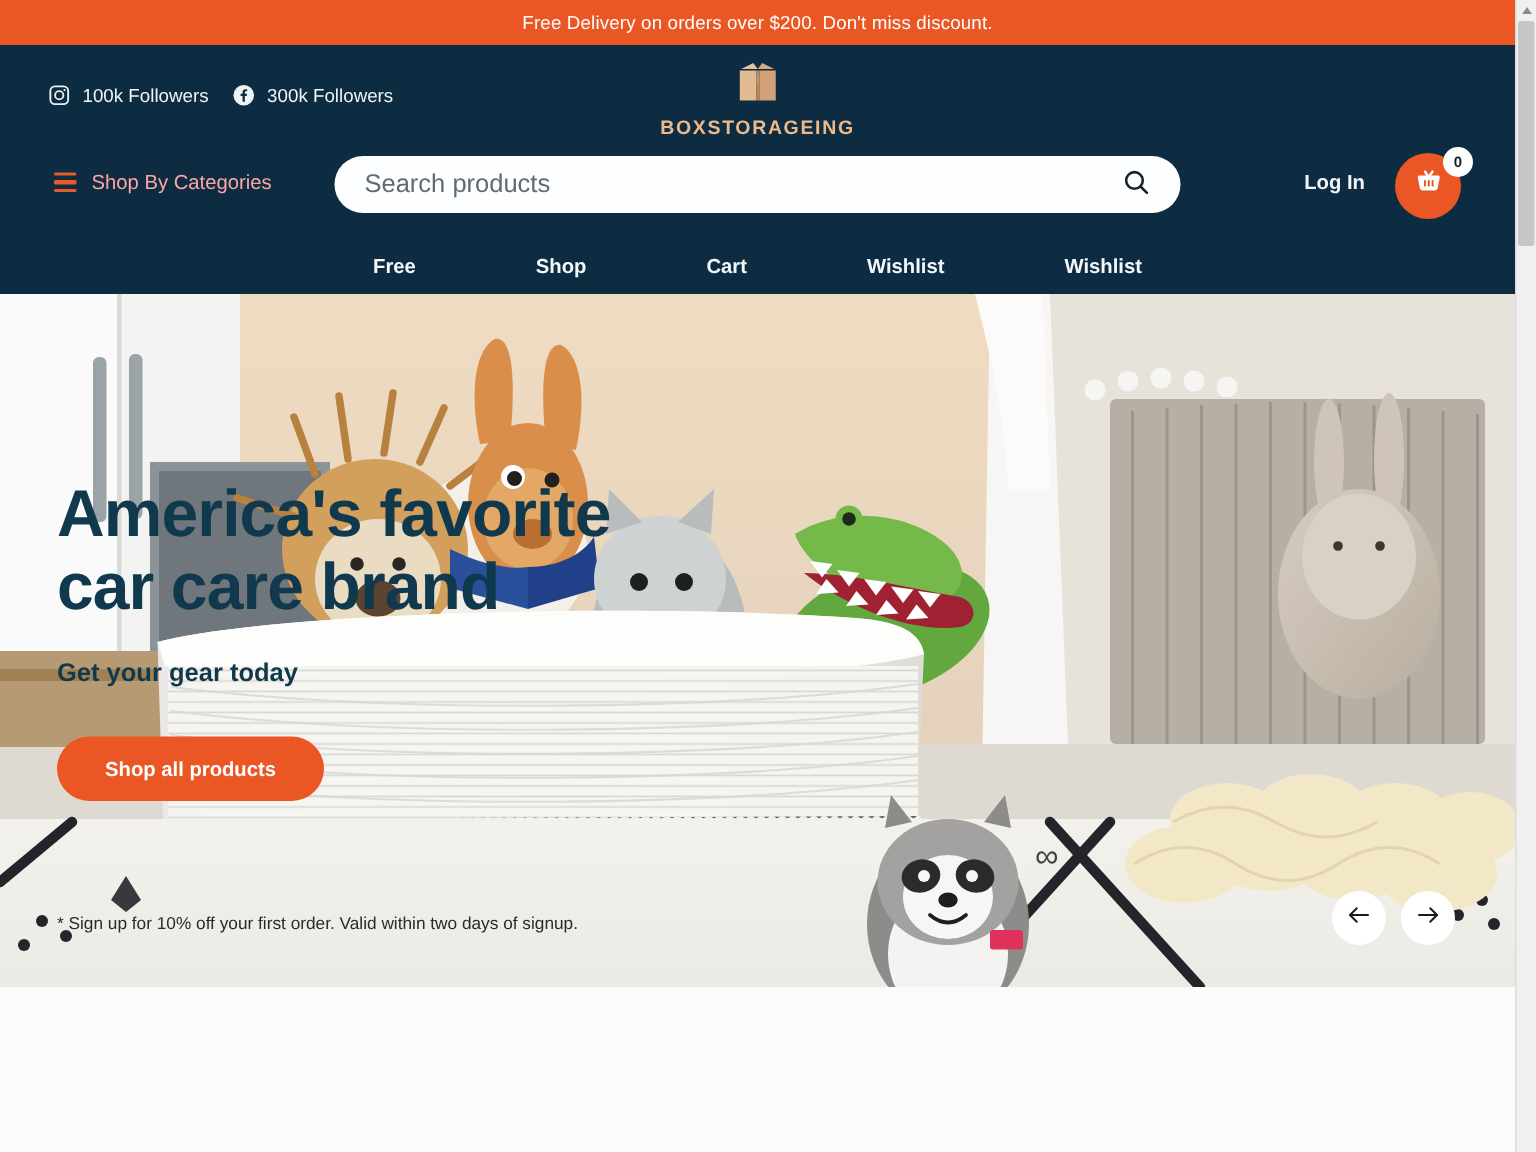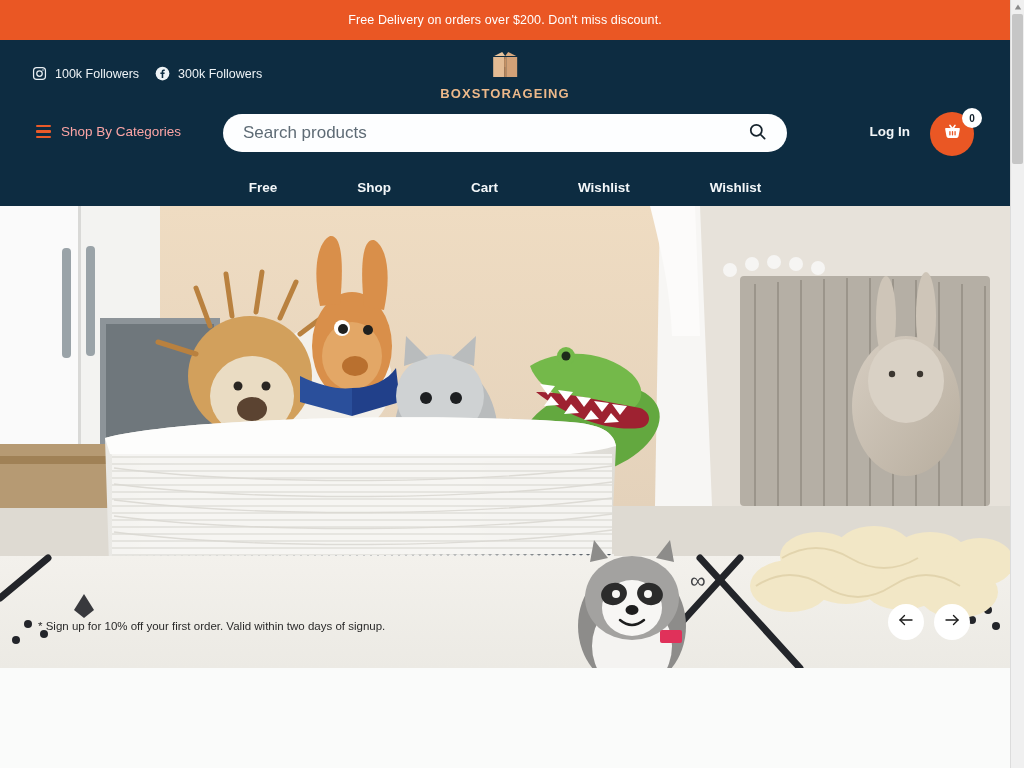--- a/index.html
+++ b/index.html
@@ -6,21 +6,21 @@
   html,body { width:1024px; height:768px; overflow:hidden; }
   body {
     font-family:"Liberation Sans", sans-serif;
     background:#fbfbfa;
     position:relative;
   }
   .page { width:1010px; height:768px; position:relative; overflow:hidden; background:#fdfdfc; }
 
   
   .announce {
-    height:40px; background:#ea5724; color:#ffffff;
+    height:30px; background:#ea5724; color:#ffffff;
     display:flex; align-items:center; justify-content:center;
     font-size:12.5px; letter-spacing:.1px;
   }
 
   
   .header { background:#0d2c41; position:relative; padding-bottom:0; }
   .hdr-top { height:72px; position:relative; }
 
   .social { position:absolute; left:32px; top:26px; display:flex; align-items:center; gap:16px; }
   .social-item { display:flex; align-items:center; gap:8px; color:#eef3f6; font-size:12.5px; }
@@ -390,20 +390,28 @@
           <circle cx="648" cy="388" r="4" fill="#f7f6f4"></circle>
           <ellipse cx="632" cy="404" rx="6.5" ry="5" fill="#1d1d1d"></ellipse>
           <path d="M620 414 q12 10 24 0" stroke="#1d1d1d" stroke-width="2.5" fill="none" stroke-linecap="round"></path>
           <path d="M590 356 l4 -22 l14 18 z" fill="#8d8c8a"></path>
           <path d="M674 356 l-4 -22 l-14 18 z" fill="#8d8c8a"></path>
           <rect x="660" y="424" width="22" height="13" rx="2" fill="#e0315a"></rect>
         </g>
       </svg>
     </div>
 
+    <div class="hero-content">
+      <div class="hero-h1">
+        <div>America's favorite</div>
+        <div>car care brand</div>
+      </div>
+      <div class="hero-sub">Get your gear today</div>
+      <button class="hero-cta">Shop all products</button>
+    </div>
 
     <div class="hero-note">* Sign up for 10% off your first order. Valid within two days of signup.</div>
 
     <div class="arrows">
       <div class="arrow">
         <span>
           <svg width="18" height="18" viewBox="0 0 24 24" fill="none" stroke="#1a1a1a" stroke-width="1.8" stroke-linecap="round" stroke-linejoin="round">
             <line x1="20" y1="12" x2="4" y2="12"></line>
               <polyline points="10,6 4,12 10,18"></polyline>
           </svg>

